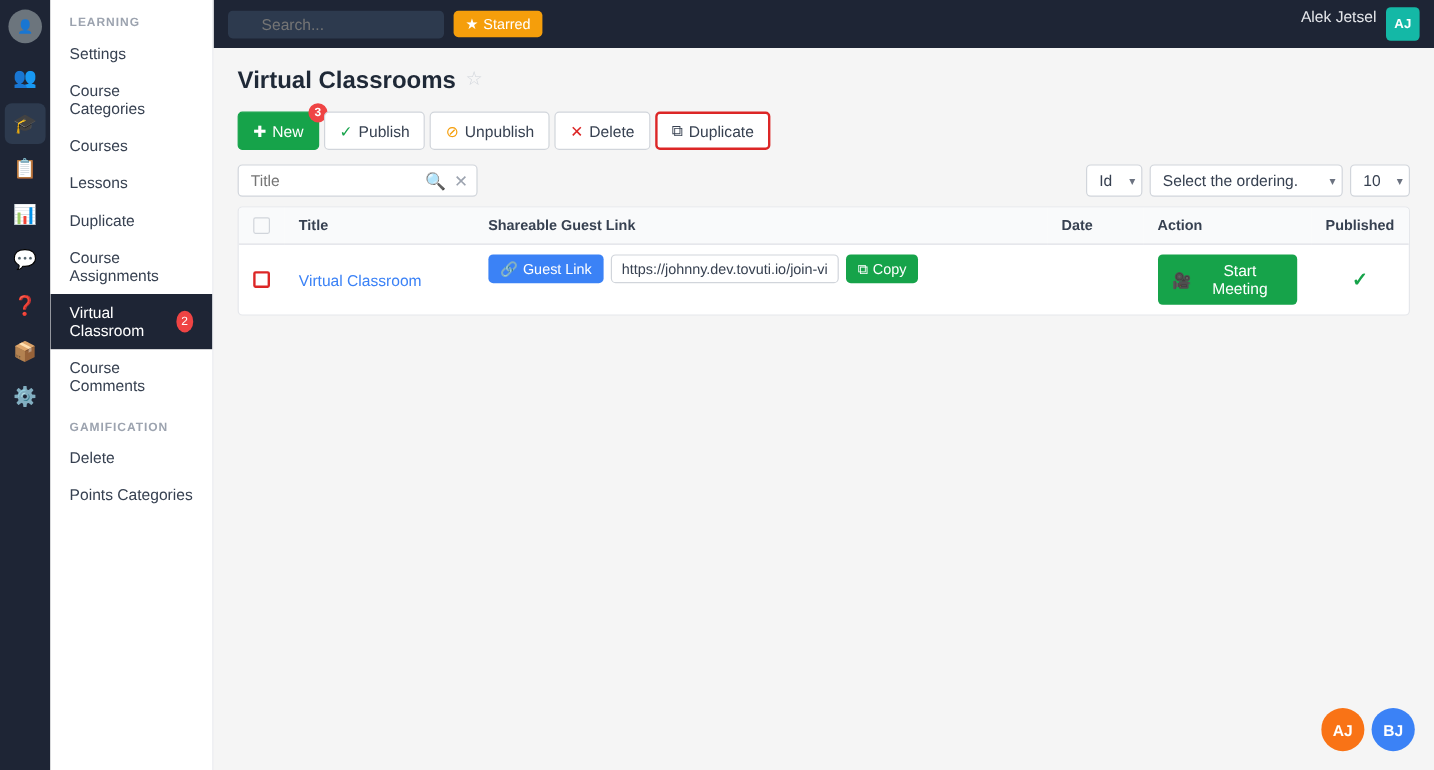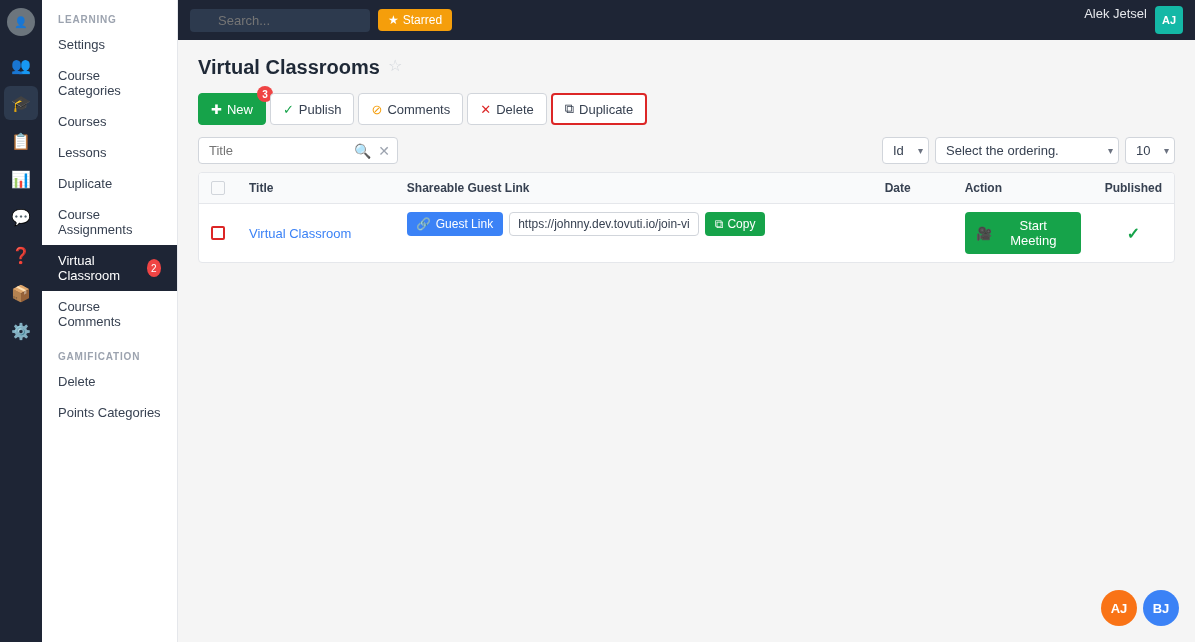--- a/index.html
+++ b/index.html
@@ -426,21 +426,21 @@
         <span>✚</span>
         <span>New</span>
         <span class="btn-badge">3</span>
       </button>
       <button class="toolbar-btn btn-publish">
         <span style="color:#16a34a;">✓</span>
         <span>Publish</span>
       </button>
       <button class="toolbar-btn btn-unpublish">
         <span style="color:#f59e0b;">⊘</span>
-        <span>Comments</span>
+        <span>Unpublish</span>
       </button>
       <button class="toolbar-btn btn-delete">
         <span style="color:#dc2626;">✕</span>
         <span>Delete</span>
       </button>
       <button class="toolbar-btn btn-duplicate">
         <span style="color:#374151;">⧉</span>
         <span>Duplicate</span>
       </button>
     </div>
@@ -452,21 +452,21 @@
         <span class="filter-clear-icon">✕</span>
       </div>
       <div class="filter-right">
         <div class="select-wrap">
           <select class="select-box">
             <option>Id</option>
           </select>
           <span class="select-chevron">▾</span>
         </div>
         <div class="select-wrap">
-          <select class="select-box" style="width:184px;">
+          <select class="select-box" style="width:161px;">
             <option>Select the ordering.</option>
           </select>
           <span class="select-chevron">▾</span>
         </div>
         <div class="select-wrap">
           <select class="select-box" style="width:50px;">
             <option>10</option>
           </select>
           <span class="select-chevron">▾</span>
         </div>

